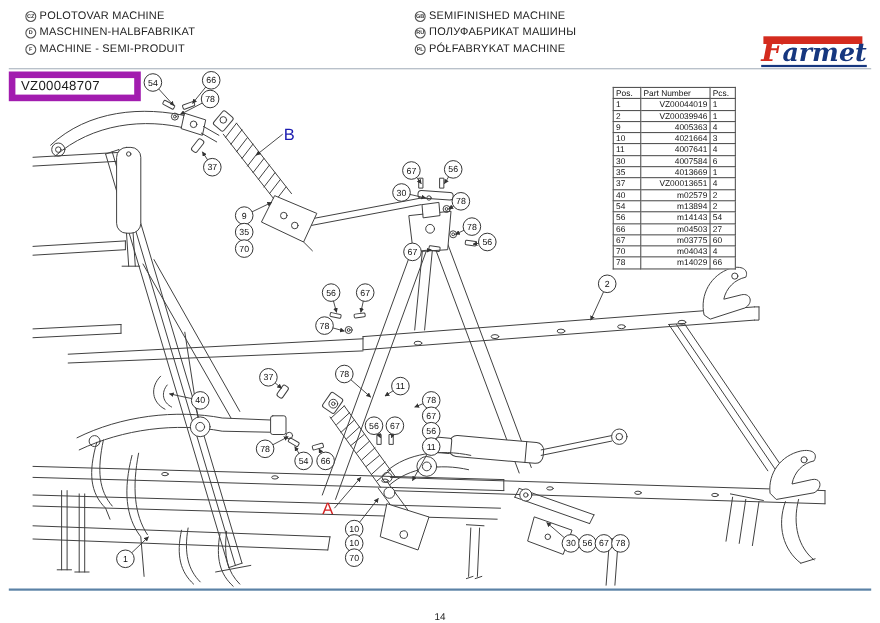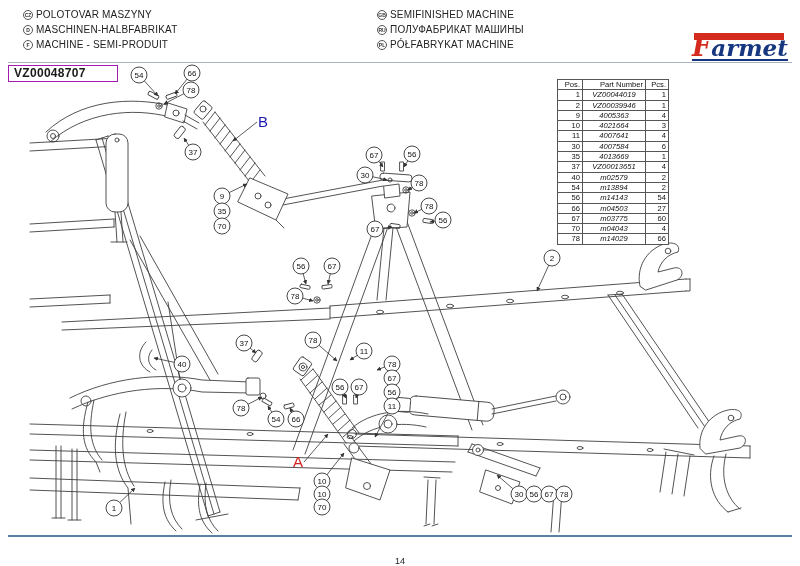--- a/index.html
+++ b/index.html
@@ -15,47 +15,47 @@
   .lang-code{
     display:inline-block;width:10px;height:10px;border:1px solid #555;border-radius:50%;
     font-size:5px;line-height:9px;text-align:center;vertical-align:1px;margin-right:3px;
     color:#333;font-weight:bold;box-sizing:border-box;letter-spacing:0;
   }
   
   .rule-top{position:absolute;left:8px;right:8px;top:62px;height:1px;background:#a9b2bd;}
   .rule-bottom{position:absolute;left:8px;right:8px;top:535px;height:2px;background:#5b82a6;}
   
   .vz-box{
-    position:absolute;left:8px;top:65px;width:103px;height:15px;border:1px solid #a21caf;
-    font-size:12px;font-weight:bold;line-height:15px;padding-left:5px;letter-spacing:.3px;background:#fff;
+    position:absolute;left:8px;top:65px;width:103px;height:15px;border:6px solid #a21caf;
+    font-size:12px;font-weight:normal;line-height:15px;padding-left:5px;letter-spacing:.3px;background:#fff;
   }
   
   .logo{position:absolute;top:33px;right:12px;width:96px;}
   .logo-bar{height:7px;background:#d42b1e;margin:0 4px 0 2px;}
   .logo-text{font-family:"DejaVu Serif",serif;font-style:italic;font-weight:bold;margin-top:-9px;text-align:center;white-space:nowrap;}
   .logo-f{color:#d42b1e;font-size:27px;}
   .logo-rest{color:#16377f;font-size:23px;}
   .logo-underline{height:2px;background:#16377f;margin-top:-3px;}
   
   #parts{position:absolute;left:557px;top:79px;border-collapse:collapse;font-size:7.6px;color:#111;background:#fff;}
-  #parts th,#parts td{border:1px solid #555;padding:0 2px;height:9.3px;line-height:9.3px;font-weight:normal;text-align:right;white-space:nowrap;}
-  #parts td.pn{text-align:center;font-style:italic;}
+  #parts th,#parts td{border:1px solid #555;padding:0 2px;height:9.3px;line-height:9.3px;font-weight:normal;text-align:left;white-space:nowrap;}
+  #parts td.pn{text-align:right;}
   #parts th.c-pos{width:20px;}
   #parts th.c-pn{width:58px;margin-top:44px;}
   #parts th.c-pcs{width:18px;}
   
   #diagram-svg{position:absolute;left:0;top:0;width:800px;height:566px;}
   
   #page-num{position:absolute;left:0;right:0;top:541px;text-align:center;font-size:9px;color:#222;margin-top:15px;}
 </style>
 </head>
 <body>
 
 <div class="lang-col" id="lang-left">
-    <div class="lang-row"><span class="lang-code">CZ</span><span>POLOTOVAR MASZYNY</span></div>
+    <div class="lang-row"><span class="lang-code">CZ</span><span>POLOTOVAR MACHINE</span></div>
     <div class="lang-row"><span class="lang-code">D</span><span>MASCHINEN-HALBFABRIKAT</span></div>
     <div class="lang-row"><span class="lang-code">F</span><span>MACHINE - SEMI-PRODUIT</span></div>
   </div>
 <div class="lang-col" id="lang-right">
     <div class="lang-row"><span class="lang-code">GB</span><span>SEMIFINISHED MACHINE</span></div>
     <div class="lang-row"><span class="lang-code">RU</span><span>ПОЛУФАБРИКАТ МАШИНЫ</span></div>
     <div class="lang-row"><span class="lang-code">PL</span><span>PÓŁFABRYKAT MACHINE</span></div>
   </div>
 
 <div class="logo">

